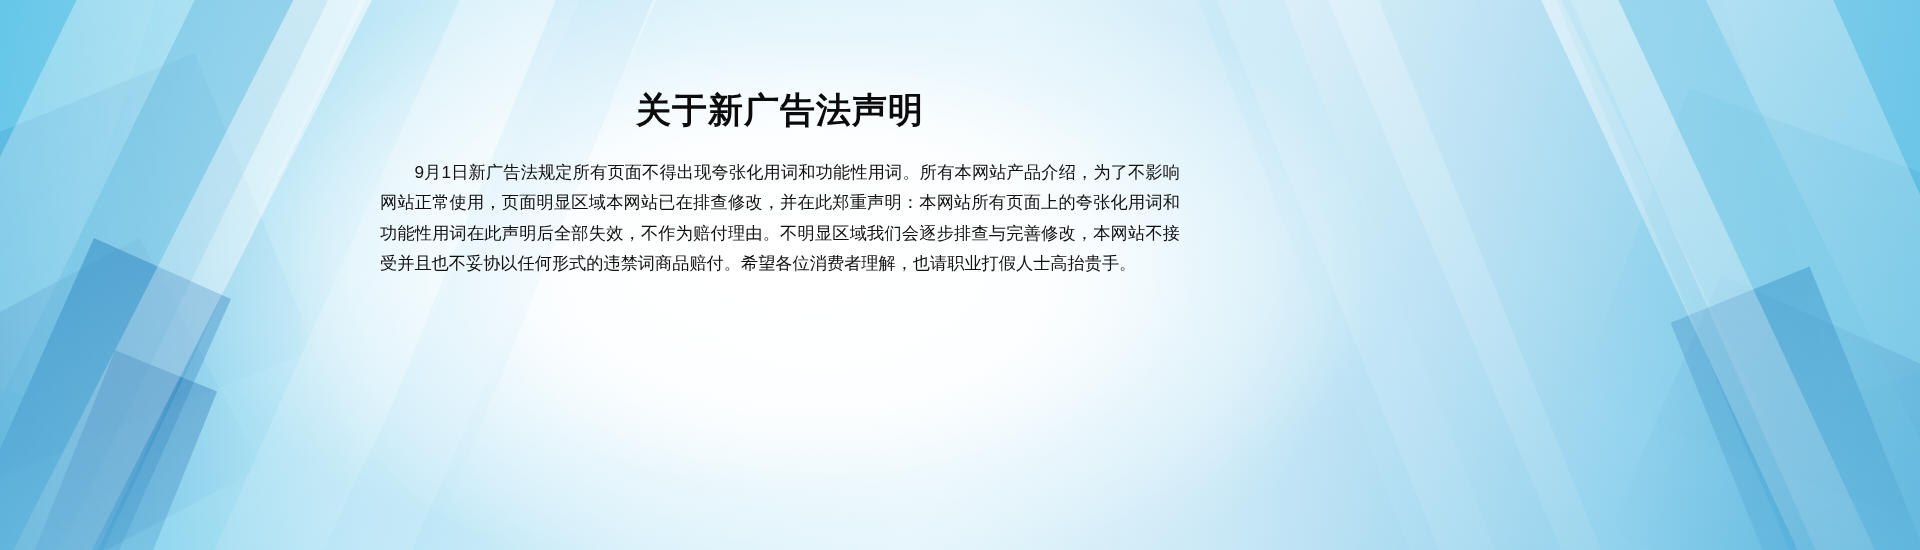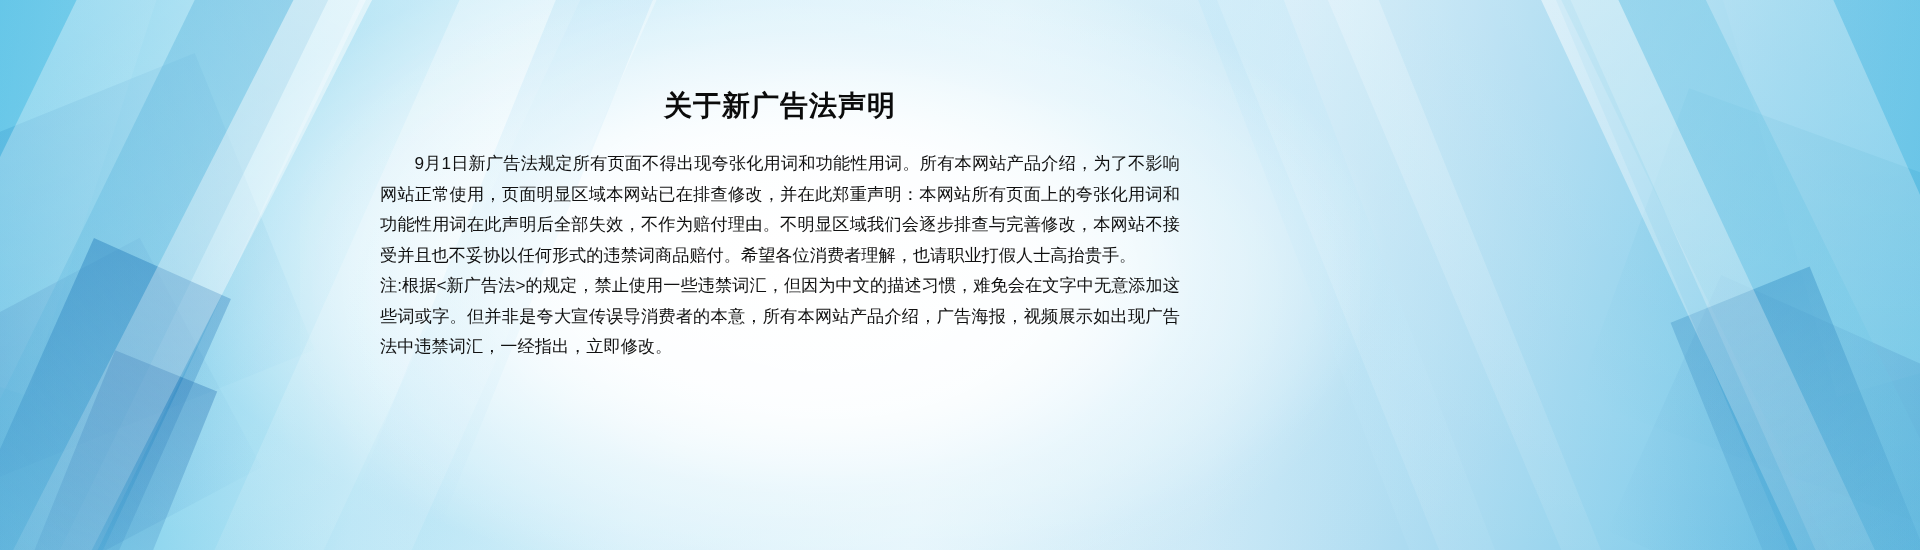--- a/index.html
+++ b/index.html
@@ -65,21 +65,21 @@
     position:absolute;
     left:380px; top:0;
     width:800px; height:550px;
     z-index:5;
   }
 
   #page-title {
     margin:0;
     padding-top:88px;
     text-align:center;
-    font-size:28px;
+    font-size:35px;
     font-weight:bold;
     color:#0b0b0b;
     letter-spacing:1px;
     line-height:1.25;
     font-family:"Liberation Sans","DejaVu Sans",sans-serif;
   }
 
   .para {
     margin:0;
     color:#111111;
@@ -121,16 +121,15 @@
   <div class="shape band r8"></div>
   <div class="shape band r9"></div>
 
   <div class="veil"></div>
 
   <div id="content">
     <h1 id="page-title">关于新广告法声明</h1>
 
     <p class="para" id="para-1">9月1日新广告法规定所有页面不得出现夸张化用词和功能性用词。所有本网站产品介绍，为了不影响网站正常使用，页面明显区域本网站已在排查修改，并在此郑重声明：本网站所有页面上的夸张化用词和功能性用词在此声明后全部失效，不作为赔付理由。不明显区域我们会逐步排查与完善修改，本网站不接受并且也不妥协以任何形式的违禁词商品赔付。希望各位消费者理解，也请职业打假人士高抬贵手。</p>
 
-    <p class="para" id="para-2">注:根据&lt;新广告法&gt;的规定，禁止使用一些违禁词汇，但因为中文的描述习惯，难免会在文字中无意添加这些词或字。但并非是夸大宣传误导消费者的本意，所有本网站产品介绍，广告海报，视频展示如出现广告法中违禁词汇，一经指出，立即修改。</p>
   </div>
 
 </div>
 
 </body></html>

